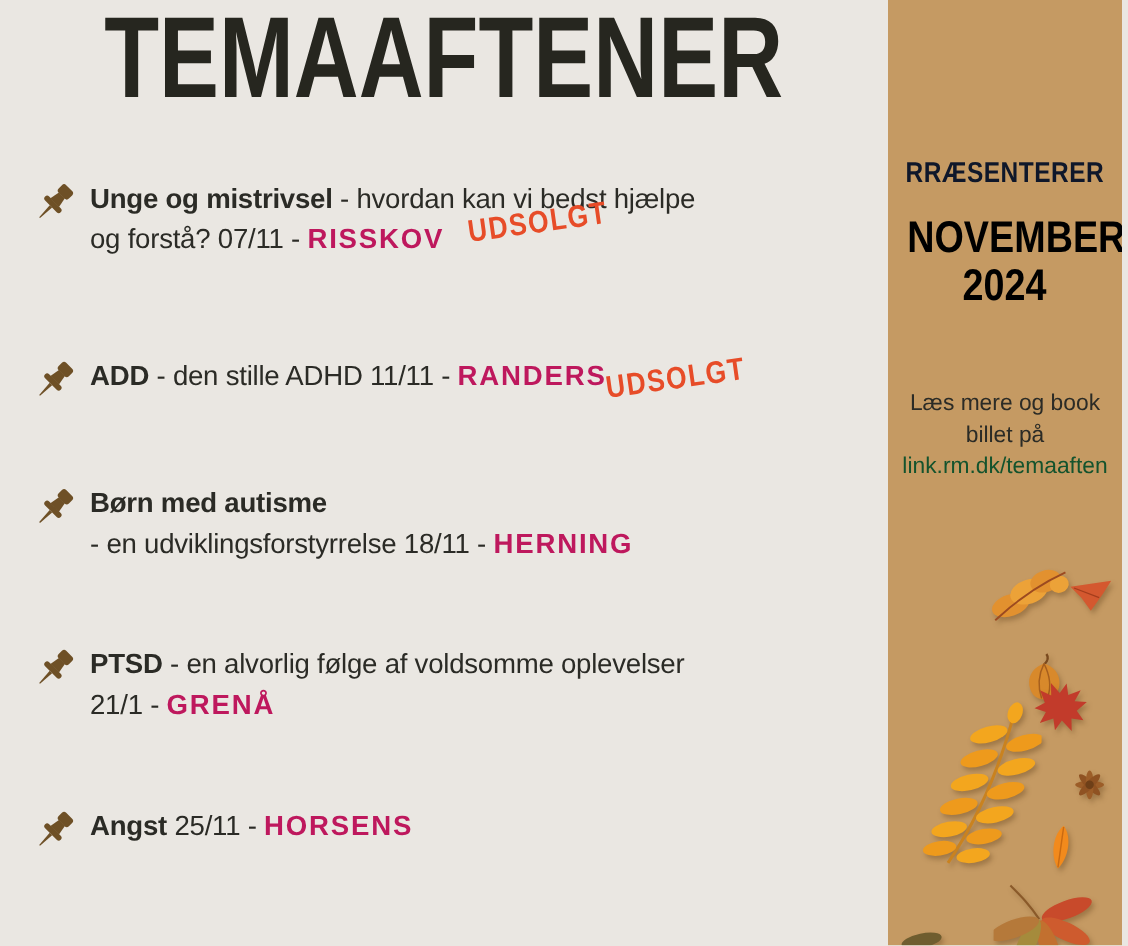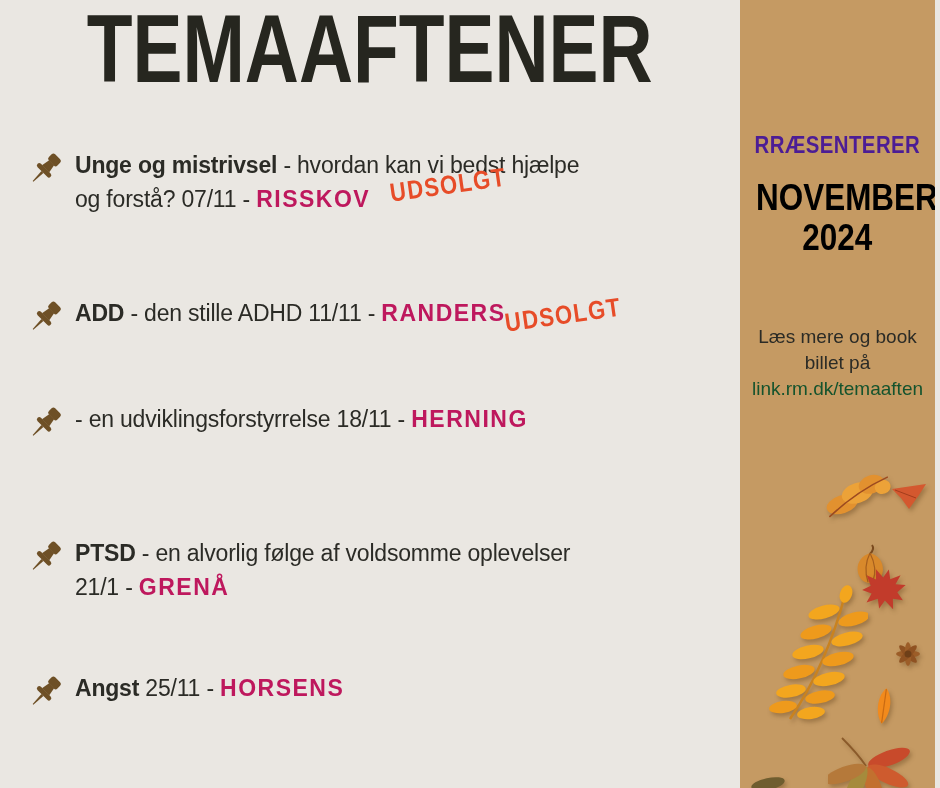--- a/index.html
+++ b/index.html
@@ -19,21 +19,21 @@
   .soldout{position:absolute;font-size:26px;font-weight:700;color:#E74C28;
            letter-spacing:1.5px;white-space:nowrap;
            transform:rotate(-8deg) scaleX(0.85);transform-origin:left top;}
   
   .sidebar{position:absolute;left:740px;top:0;width:195px;height:788px;
            background:#C59A63;overflow:hidden;}
   .edge-strip{position:absolute;left:935px;top:0;width:5px;height:788px;background:#EAE7E2;}
   .sb-center{position:absolute;left:0;width:195px;text-align:center;}
   .brand{top:14px;font-size:46px;line-height:47px;font-weight:700;color:#AC0E3F;}
   .brand div span{display:inline-block;transform:scaleX(0.70);white-space:nowrap;}
-  .presents{top:131px;font-size:24px;font-weight:600;color:#4c1d95;}
+  .presents{top:131px;font-size:24px;font-weight:600;color:#0f172a;}
   .presents span{display:inline-block;transform:scaleX(0.85);letter-spacing:0.5px;white-space:nowrap;}
   .month{top:178px;font-size:37px;line-height:40px;font-weight:700;color:#000000;}
   .month div span{display:inline-block;transform:scaleX(0.85);white-space:nowrap;}
   .cta{top:324px;font-size:19px;line-height:26px;font-weight:500;color:#2B2B26;}
   .cta-link{color:#14532d;font-weight:500;}
   .leaf{position:absolute;filter:drop-shadow(2px 3px 2px rgba(70,40,5,0.30));}
 </style>
 </head>
 <body>
 
@@ -79,20 +79,21 @@
     <div class="event" style="top:402px;">
       <svg class="pin" width="38" height="40" viewBox="0 0 24 24">
         <g transform="rotate(45 12 11)" fill="#6E5026">
           <rect x="8.2" y="0.6" width="7.6" height="5.6" rx="1.6"></rect>
           <path d="M9.8 6 L14.2 6 L15.2 11.4 L8.8 11.4 Z"></path>
           <rect x="6.2" y="11.2" width="11.6" height="3" rx="1.5"></rect>
           <path d="M11.1 14.2 L12.9 14.2 L12.3 22.6 L11.7 22.6 Z"></path>
         </g>
       </svg>
       <div class="etext">
+        <div><span class="lead">Børn med autisme</span></div>
         <div><span>- en udviklingsforstyrrelse 18/11 - </span><span class="loc">HERNING</span></div>
       </div>
     </div>
 
     <div class="event" style="top:536px;">
       <svg class="pin" width="38" height="40" viewBox="0 0 24 24">
         <g transform="rotate(45 12 11)" fill="#6E5026">
           <rect x="8.2" y="0.6" width="7.6" height="5.6" rx="1.6"></rect>
           <path d="M9.8 6 L14.2 6 L15.2 11.4 L8.8 11.4 Z"></path>
           <rect x="6.2" y="11.2" width="11.6" height="3" rx="1.5"></rect>

